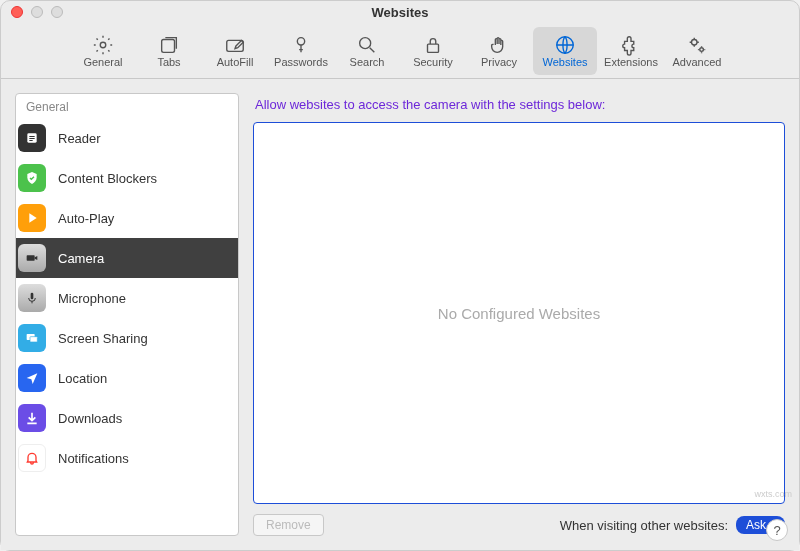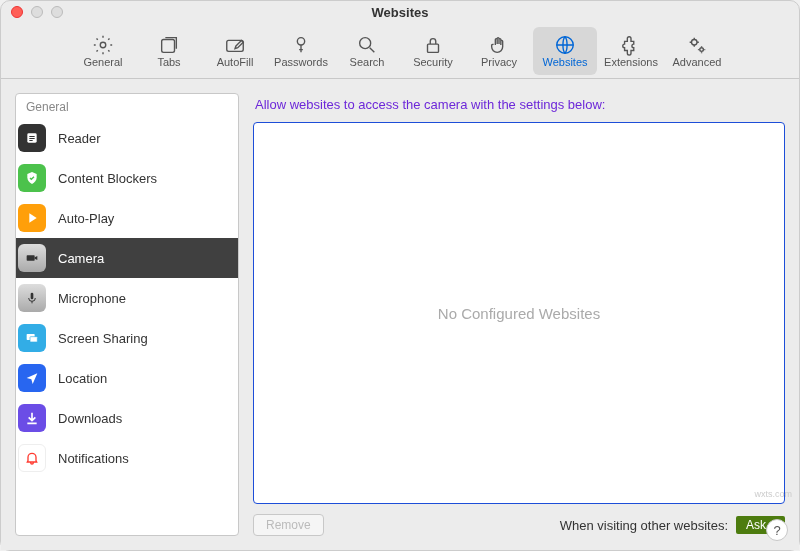--- a/index.html
+++ b/index.html
@@ -71,21 +71,21 @@
 .footer {
   display:flex; align-items:center; justify-content:space-between; gap:10px;
 }
 .btn {
   background:#fff; border:1px solid #c8c8c8; border-radius:4px;
   padding: 3px 12px; font-size:12px; color:#555;
 }
 .btn.disabled { color:#bbb; background:#f5f5f5; }
 .footer-right { display:flex; align-items:center; gap: 8px; }
 .select {
-  background:#4d7c0f; color:#fff; border-radius:2px; padding:2px 6px 2px 10px;
+  background:#1d4ed8; color:#fff; border-radius:8px; padding:2px 6px 2px 10px;
   font-size:12px; display:flex; align-items:center; gap:6px; cursor:pointer;
 }
 .select .arrows { display:flex; flex-direction:column; font-size:7px; line-height:6px; }
 .helpbtn {
   position:absolute; right:12px; bottom:10px; width:22px; height:22px; border-radius:50%;
   background:#fff; border:1px solid #c8c8c8; display:flex; align-items:center; justify-content:center;
   font-size:13px; color:#555;
 }
 .wm { position:absolute; right:8px; bottom:52px; font-size:9px; color:#ccc; }
 </style>

